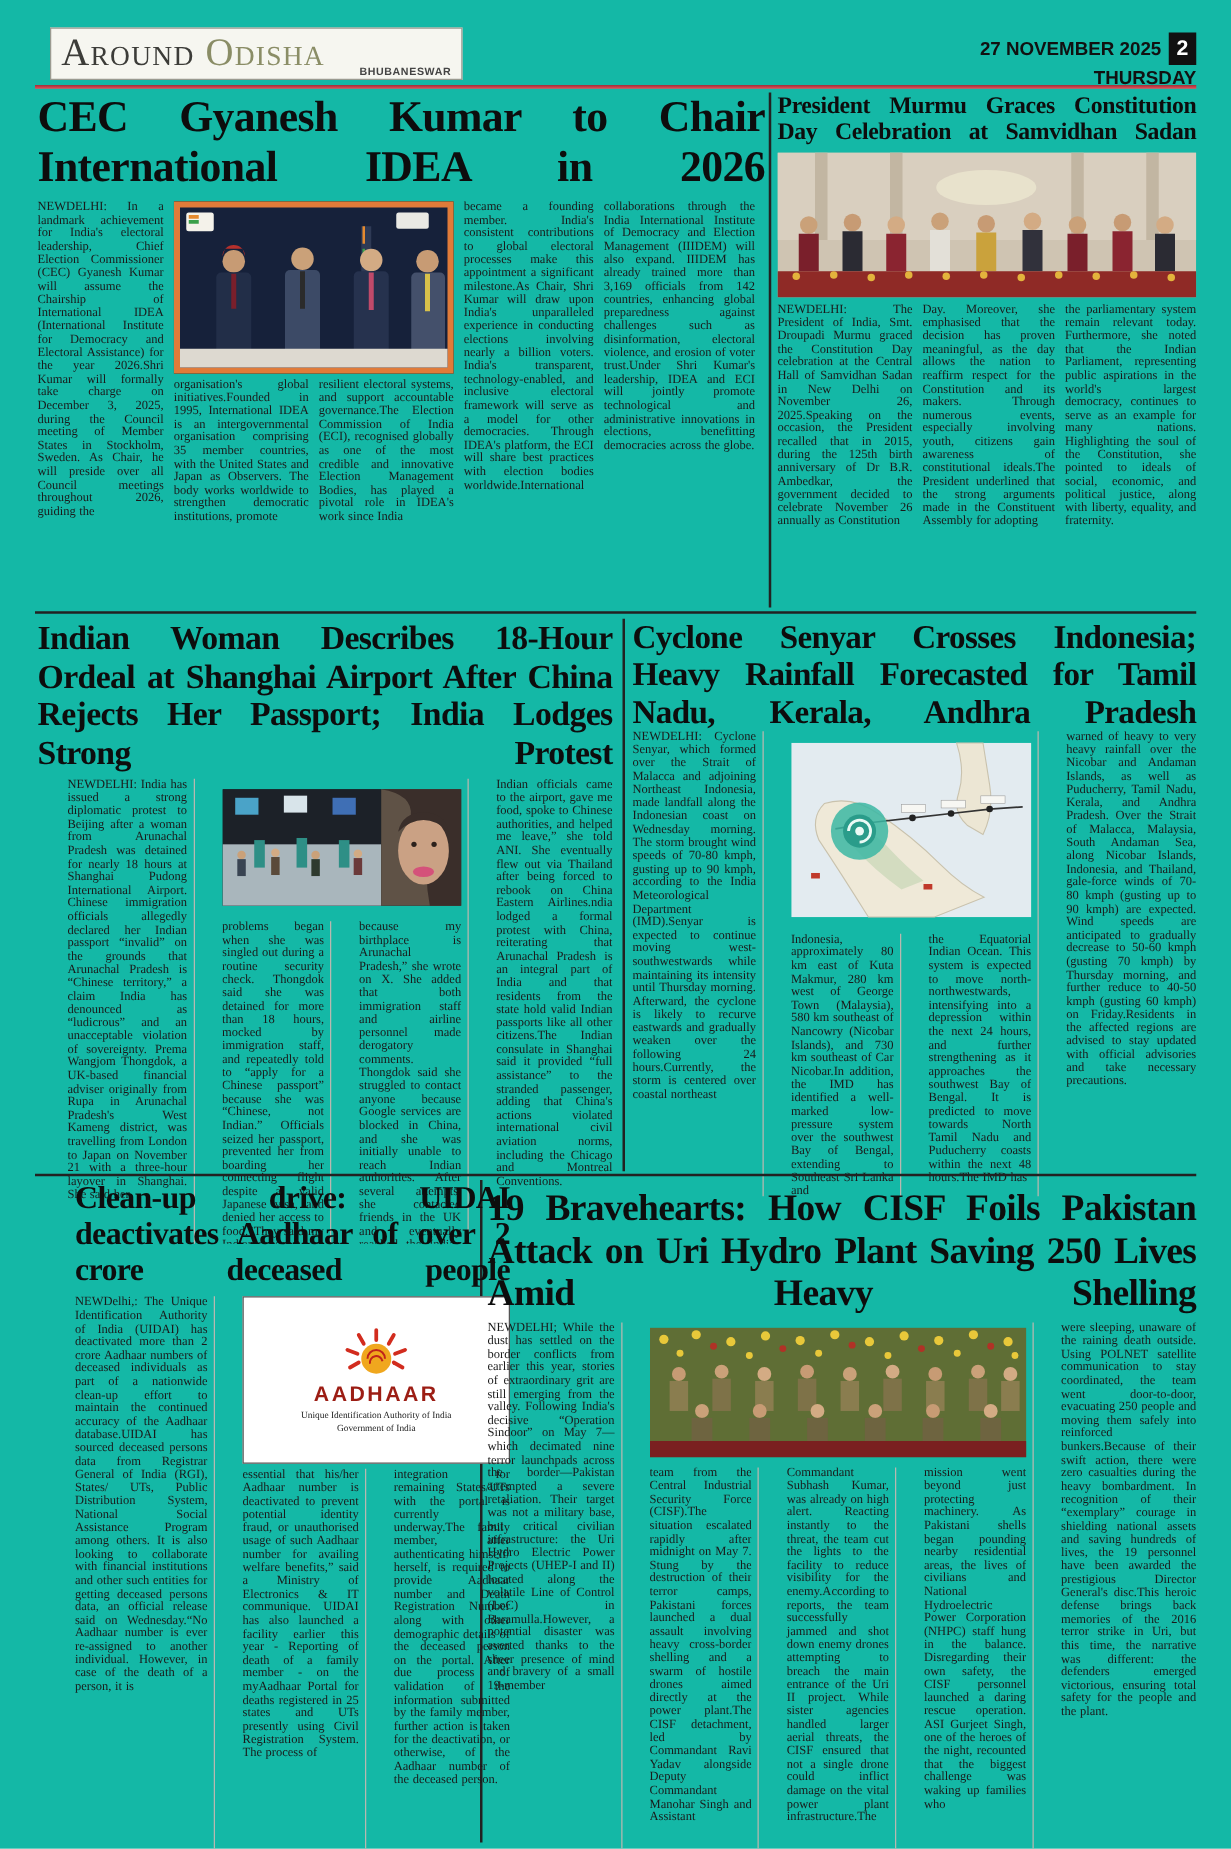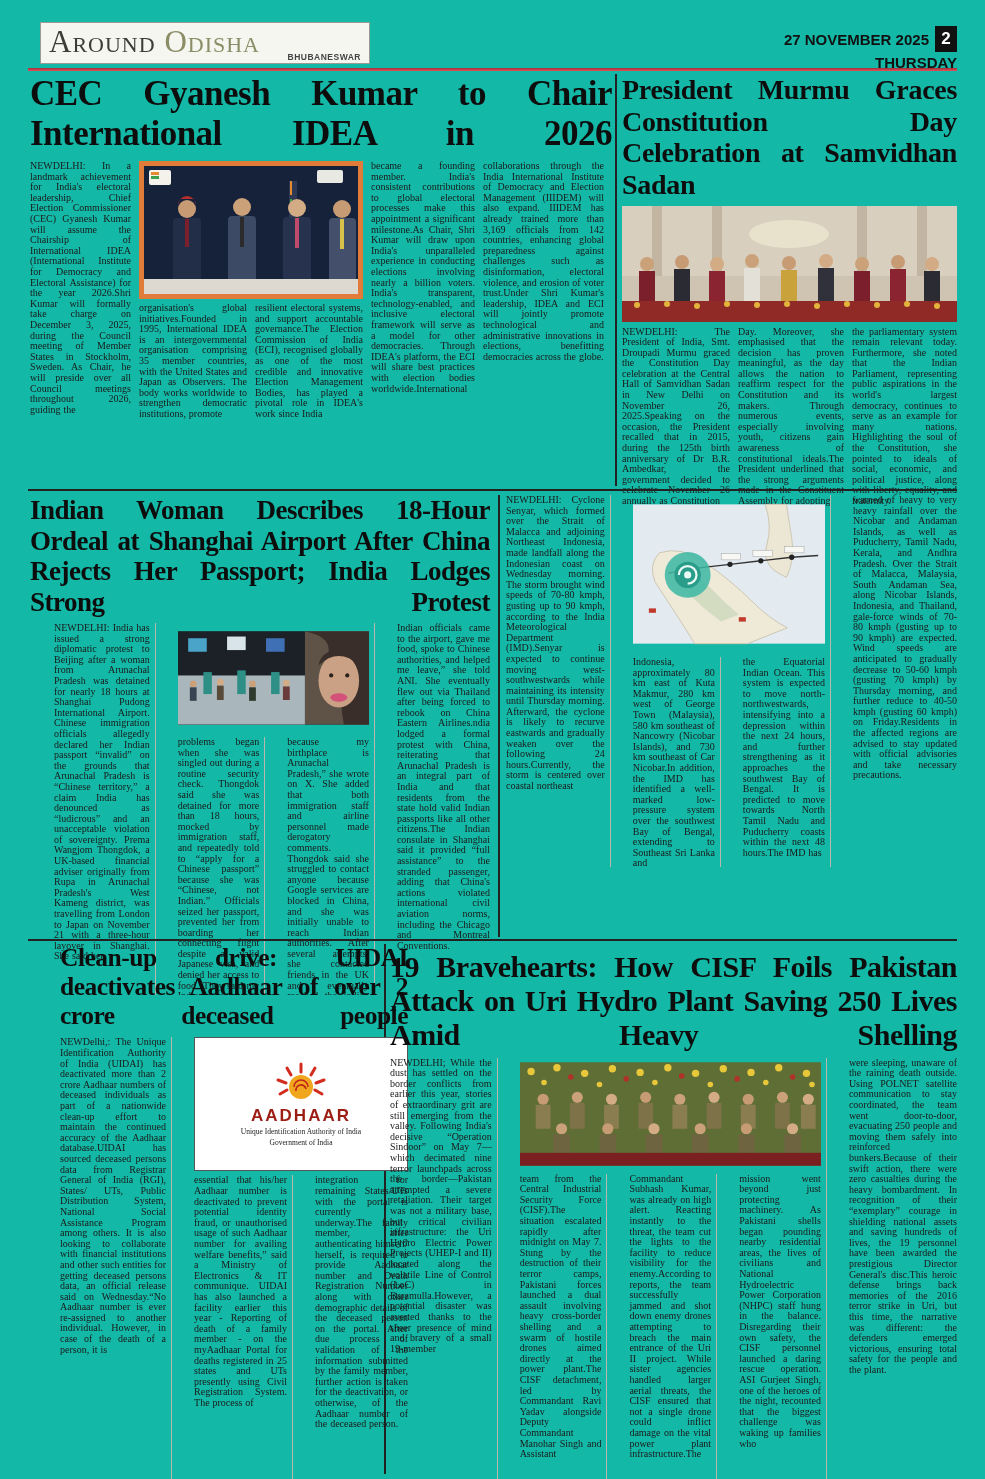--- a/index.html
+++ b/index.html
@@ -35,21 +35,21 @@
   .mid{display:flex;flex-direction:column;}
   .subrow{display:flex;align-items:stretch;flex:1;min-height:0;margin-top:4px;}
   .photo{width:100%;display:block;}
   .hrule{position:absolute;left:28px;right:28px;height:2px;background:#222;}
   .vrule{position:absolute;width:1.5px;background:#222;}
   
   .art-idea{position:absolute;left:30px;top:74px;width:582px;height:412px;}
   .art-idea .headline{font-size:35px;}
   .art-idea .bodyrow{margin-top:8px;height:318px;}
   .art-murmu{position:absolute;left:622px;top:74px;width:335px;height:412px;}
-  .art-murmu .headline{font-size:28px;letter-spacing:-.3px;}
+  .art-murmu .headline{font-size:19px;letter-spacing:-.3px;}
   .art-murmu .bodyrow{margin-top:5px;height:232px;}
   .art-shanghai{position:absolute;left:30px;top:495px;width:460px;height:440px;}
   .art-shanghai .headline{font-size:27px;}
   .art-shanghai .bodyrow{margin-top:6px;height:372px;margin-left:24px;}
   .art-cyclone{position:absolute;left:506px;top:495px;width:451px;height:440px;}
   .art-cyclone .headline{font-size:26.5px;}
   .art-cyclone .bodyrow{margin-top:0;height:372px;}
   .art-aadhaar{position:absolute;left:28px;top:944px;width:348px;height:530px;margin-left:32px;}
   .art-aadhaar .headline{font-size:25.5px;}
   .art-aadhaar .bodyrow{margin-top:7px;height:460px;}
@@ -222,20 +222,21 @@
           <div class="bcol" style="flex:1;">because my birthplace is Arunachal Pradesh,” she wrote on X. She added that both immigration staff and airline personnel made derogatory comments. Thongdok said she struggled to contact anyone because Google services are blocked in China, and she was initially unable to reach Indian authorities. After several attempts, she contacted friends in the UK and eventually reached the Indian consulate in Shanghai, which responded swiftly.“Within an hour,</div>
         </div>
       </div>
       <div class="bcol" style="width:110px;">Indian officials came to the airport, gave me food, spoke to Chinese authorities, and helped me leave,” she told ANI. She eventually flew out via Thailand after being forced to rebook on China Eastern Airlines.ndia lodged a formal protest with China, reiterating that Arunachal Pradesh is an integral part of India and that residents from the state hold valid Indian passports like all other citizens.The Indian consulate in Shanghai said it provided “full assistance” to the stranded passenger, adding that China's actions violated international civil aviation norms, including the Chicago and Montreal Conventions.</div>
     </div>
   </div>
 
   <div class="vrule" style="left:498px;top:495px;height:442px;"></div>
 
   <div class="art-cyclone">
+    <div class="headline">Cyclone Senyar Crosses Indonesia; Heavy Rainfall Forecasted for Tamil Nadu, Kerala, Andhra Pradesh</div>
     <div class="bodyrow ruled">
       <div class="bcol" style="width:112px;">NEWDELHI: Cyclone Senyar, which formed over the Strait of Malacca and adjoining Northeast Indonesia, made landfall along the Indonesian coast on Wednesday morning. The storm brought wind speeds of 70-80 kmph, gusting up to 90 kmph, according to the India Meteorological Department (IMD).Senyar is expected to continue moving west-southwestwards while maintaining its intensity until Thursday morning. Afterward, the cyclone is likely to recurve eastwards and gradually weaken over the following 24 hours.Currently, the storm is centered over coastal northeast</div>
       <div class="mid" style="width:218px;">
         <svg class="photo" viewBox="0 0 218 158" width="218" height="158">
           <rect width="218" height="158" fill="#e3ebf0"></rect>
 
           <path d="M150 0 q8 25 2 45 q-6 18 8 30 l14 8 q10 -20 6 -45 l-6 -38 z" fill="#ece6d4" stroke="#c9c2ad" stroke-width="1"></path>
 
           <path d="M30 55 q25 -8 50 10 q30 20 55 45 q20 20 40 30 l-45 18 h-60 q-25 -40 -45 -70 q-8 -20 5 -33 z" fill="#efe9d8" stroke="#c9c2ad" stroke-width="1"></path>
           <path d="M55 75 q20 5 35 22 q15 16 30 28 l-20 8 q-25 -18 -45 -40 z" fill="#d3dcc0"></path>

